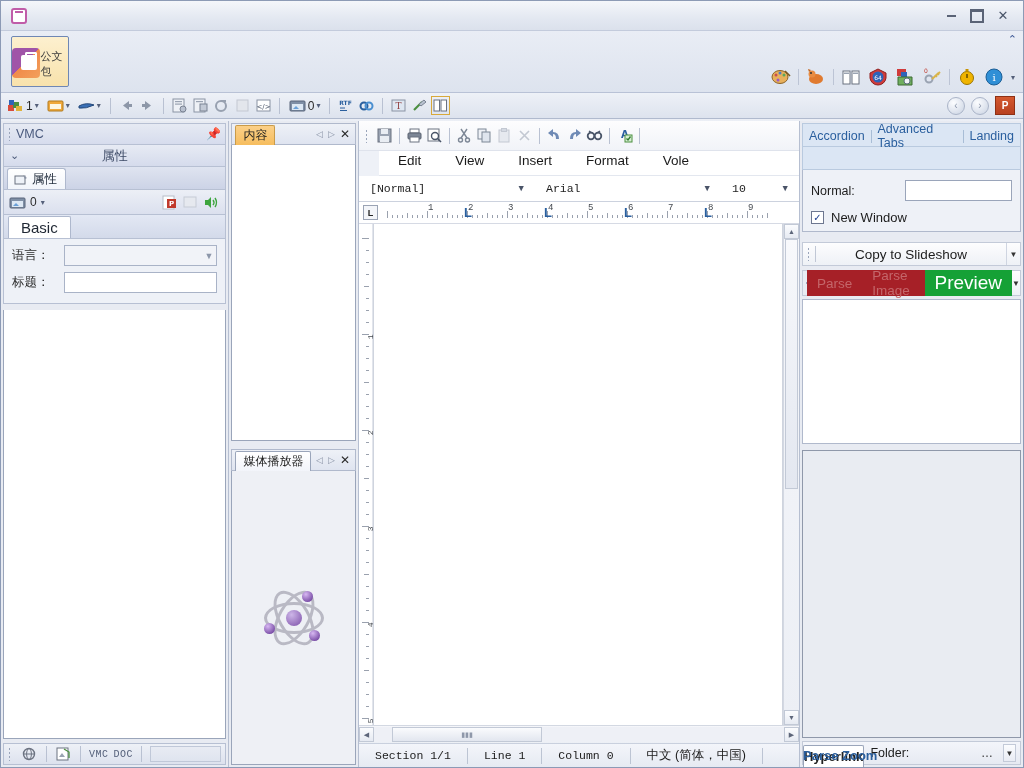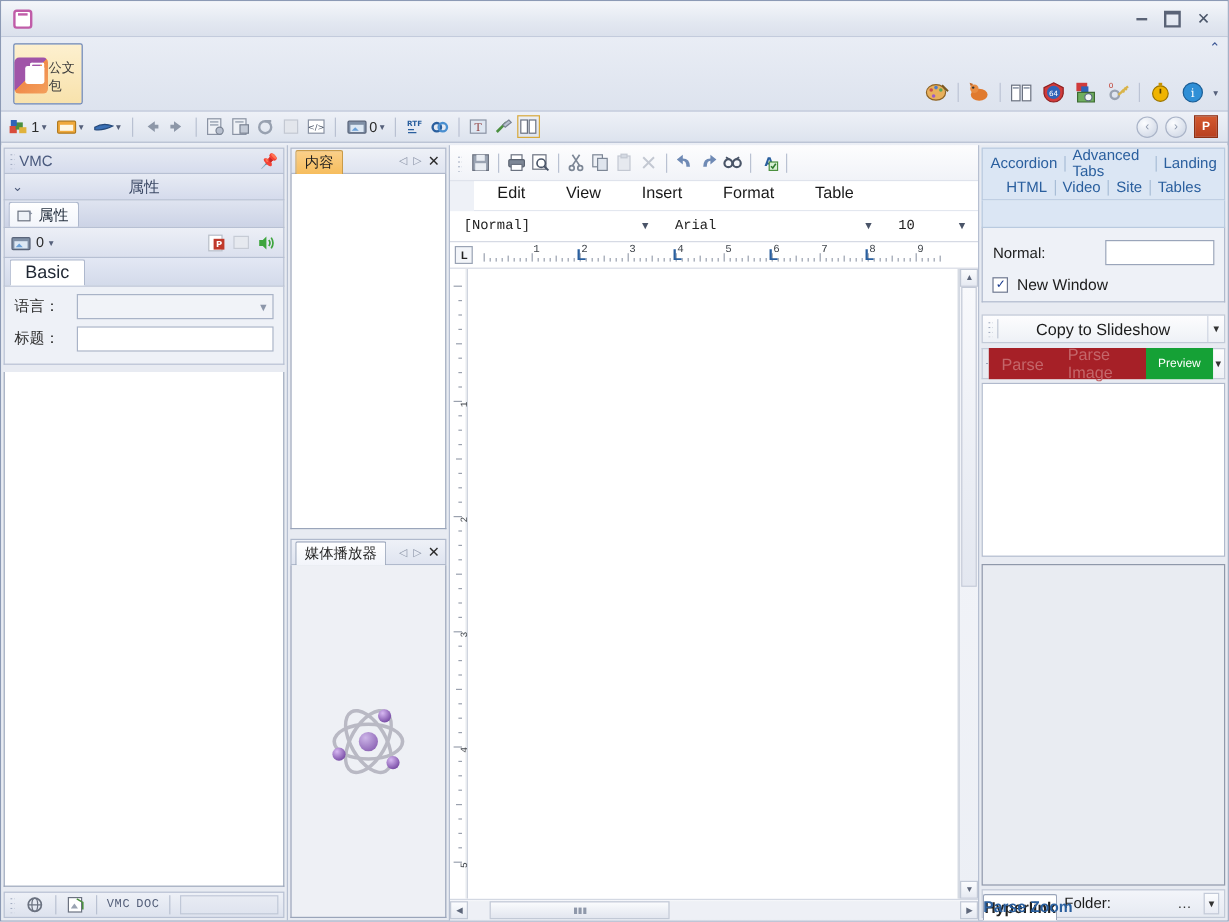--- a/index.html
+++ b/index.html
@@ -318,21 +318,21 @@
     background-image: radial-gradient(#9aa5bb 30%, transparent 32%); background-size:3px 4px;}
   .vsep { width:1px;height:16px;background:#c0c7d5;}
   .bigbtn { flex:1; text-align:center; font-size:13.5px; color:#1c1c1c; }
   .bb-more { width:14px; height:22px; display:flex;align-items:center;justify-content:center;
     font-size:8px; color:#333; border-left:1px solid #cfd5e1;}
   .parsebar { margin-top:4px; height:26px; display:flex; align-items:stretch; }
   .pb-grip { width:8px; background:linear-gradient(#fdfdfe,#eef1f6);
     background-image: radial-gradient(#9aa5bb 28%, transparent 30%); background-size:3px 4px;
     background-repeat: no-repeat; background-position: 2px center; border:1px solid #c3cad8; border-right:none;}
   .btn-red { background:#a62027; color:#c4666a; font-size:13.5px; display:flex; align-items:center; justify-content:center; padding:0 10px; }
-  .btn-green { background:#15a136; color:#fff; font-size:10px; display:flex; align-items:center; justify-content:center; padding:0 10px; }
+  .btn-green { background:#15a136; color:#fff; font-size:19px; display:flex; align-items:center; justify-content:center; padding:0 10px; }
   .pb-more { width:14px; background:linear-gradient(#fdfdfe,#eef1f6); border:1px solid #c3cad8; border-left:none;
     display:flex;align-items:center;justify-content:center;font-size:8px;color:#333;}
   .white-pane { margin-top:3px; height:145px; background:#fff; border:1px solid #b0b9cc; }
   .grey-pane { margin-top:6px; flex:1; background:#e9ecf2; border:1px solid #8f98aa; }
   .right-status {
     height:24px; margin-top:3px; display:flex; align-items:center; gap:10px;
     background:linear-gradient(#f3f5fa,#e6eaf2); border:1px solid #c3cad8; padding:0 4px;
   }
   .rs-label { font-size:12.5px; color:#1c1c1c; }
   .rs-dots { margin-left:auto; font-size:12px; color:#333; }
@@ -788,21 +788,21 @@
           </svg>
         </span>
         <span class="tb-sep"></span>
       </div>
 
       <div class="ed-menu">
         <span class="menu-item">Edit</span>
         <span class="menu-item">View</span>
         <span class="menu-item">Insert</span>
         <span class="menu-item">Format</span>
-        <span class="menu-item">Table</span>
+        <span class="menu-item">Vole</span>
       </div>
 
       <div class="ed-fontbar">
         <span class="combo style">
           <span>[Normal]</span>
           <span class="dd">▼</span>
         </span>
         <span class="combo font">
           <span>Arial</span>
           <span class="dd">▼</span>
@@ -968,40 +968,37 @@
       </div>
 
       <div class="hscroll-row">
         <span class="sc-btn">◀</span>
         <span class="hs-track">
           <span class="hs-thumb">▮▮▮</span>
         </span>
         <span class="sc-btn">▶</span>
       </div>
 
+      <div class="statusbar">
+        <span class="sb-cell">Section 1/1</span>
+        <span class="sb-cell">Line 1</span>
+        <span class="sb-cell">Column 0</span>
+        <span class="sb-cell cjk">中文 (简体，中国)</span>
+      </div>
     </div>
 
     <div class="right-dock">
       <div class="linkbox">
         <div class="linkrow">
           <span class="lnk">Accordion</span>
           <span class="lnk-sep"></span>
           <span class="lnk">Advanced Tabs</span>
           <span class="lnk-sep"></span>
           <span class="lnk">Landing</span>
         </div>
-        <div class="linkrow">
-          <span class="lnk">HTML</span>
-          <span class="lnk-sep"></span>
-          <span class="lnk">Video</span>
-          <span class="lnk-sep"></span>
-          <span class="lnk">Site</span>
-          <span class="lnk-sep"></span>
-          <span class="lnk">Tables</span>
-        </div>
       </div>
 
       <div class="rtabs">
         <span class="rtab sel">Hyperlink</span>
         <span class="rtab">Parse Zoom</span>
       </div>
 
       <div class="hl-form">
         <div class="hl-row">
           <span class="hl-label">Normal:</span>

